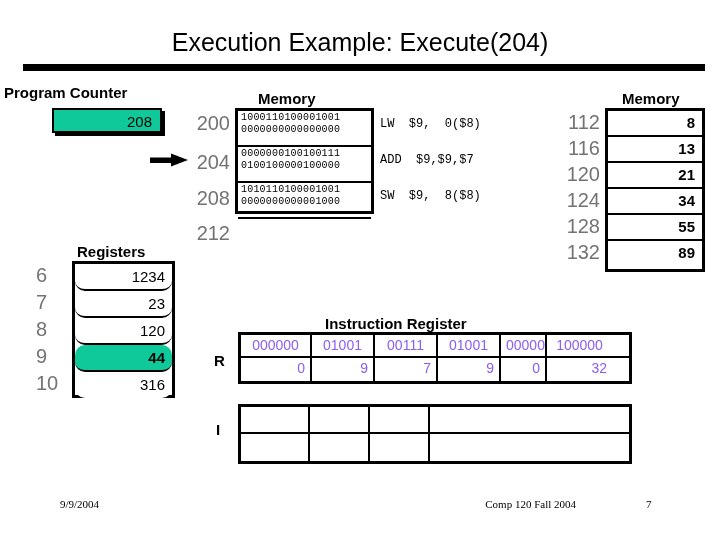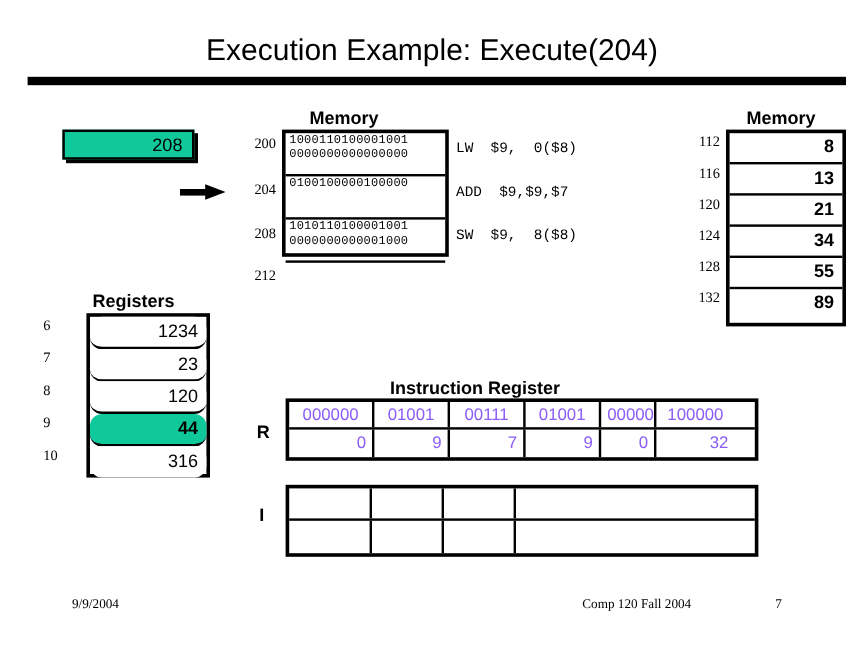--- a/index.html
+++ b/index.html
@@ -41,23 +41,23 @@
   
   .lbl {
     position: absolute;
     font-weight: bold;
     color: #000000;
     font-family: "Liberation Sans", sans-serif;
     white-space: nowrap;
   }
   .addr {
     position: absolute;
-    color: #000000;
-    font-family: Liberation Serif, serif;
-    font-size: 12px;
+    color: #737373;
+    font-family: Liberation Sans, sans-serif;
+    font-size: 20px;
     text-align: right;
     white-space: nowrap;
   }
 
   
   #pc-label { left: 4px; top: 84px; font-size: 15px; }
   #pc-box {
     position: absolute;
     left: 52px;
     top: 108px;
@@ -286,20 +286,21 @@
   #f-page { left: 646px; }
 </style>
 </head>
 <body>
 
 <div id="slide">
 
   <div class="title">Execution Example: Execute(204)</div>
   <div class="title-rule"></div>
 
+  <div class="lbl" id="pc-label">Program Counter</div>
   <div id="pc-box">
     <span class="val">208</span>
   </div>
 
   <div class="lbl" id="mem-left-label">Memory</div>
 
   <svg id="pc-arrow" viewBox="0 0 38 14">
     <rect x="0" y="4.5" width="24" height="5.5" fill="#000000"></rect>
     <polygon points="21,0.5 38,7 21,13.5" fill="#000000"></polygon>
   </svg>
@@ -308,20 +309,21 @@
   <div class="addr mem-addr" id="mla1">204</div>
   <div class="addr mem-addr" id="mla2">208</div>
   <div class="addr mem-addr" id="mla3">212</div>
 
   <div id="mem-left-box">
     <div class="mem-row">
       <span class="bits">1000110100001001</span>
       <span class="bits">0000000000000000</span>
     </div>
     <div class="mem-row">
+      <span class="bits">0000000100100111</span>
       <span class="bits">0100100000100000</span>
     </div>
     <div class="mem-row">
       <span class="bits">1010110100001001</span>
       <span class="bits">0000000000001000</span>
     </div>
     <div class="mem-row">
       <span class="bits"></span>
       <span class="bits"></span>
     </div>

